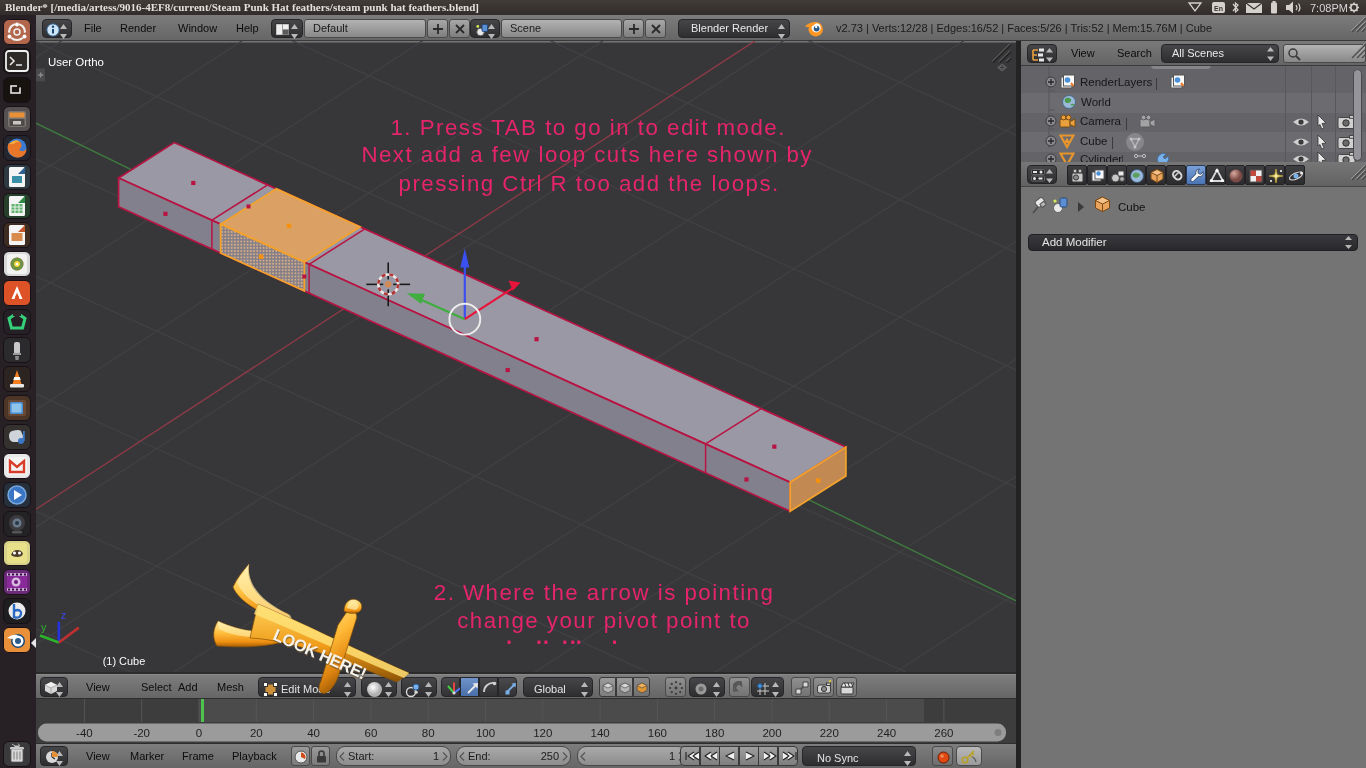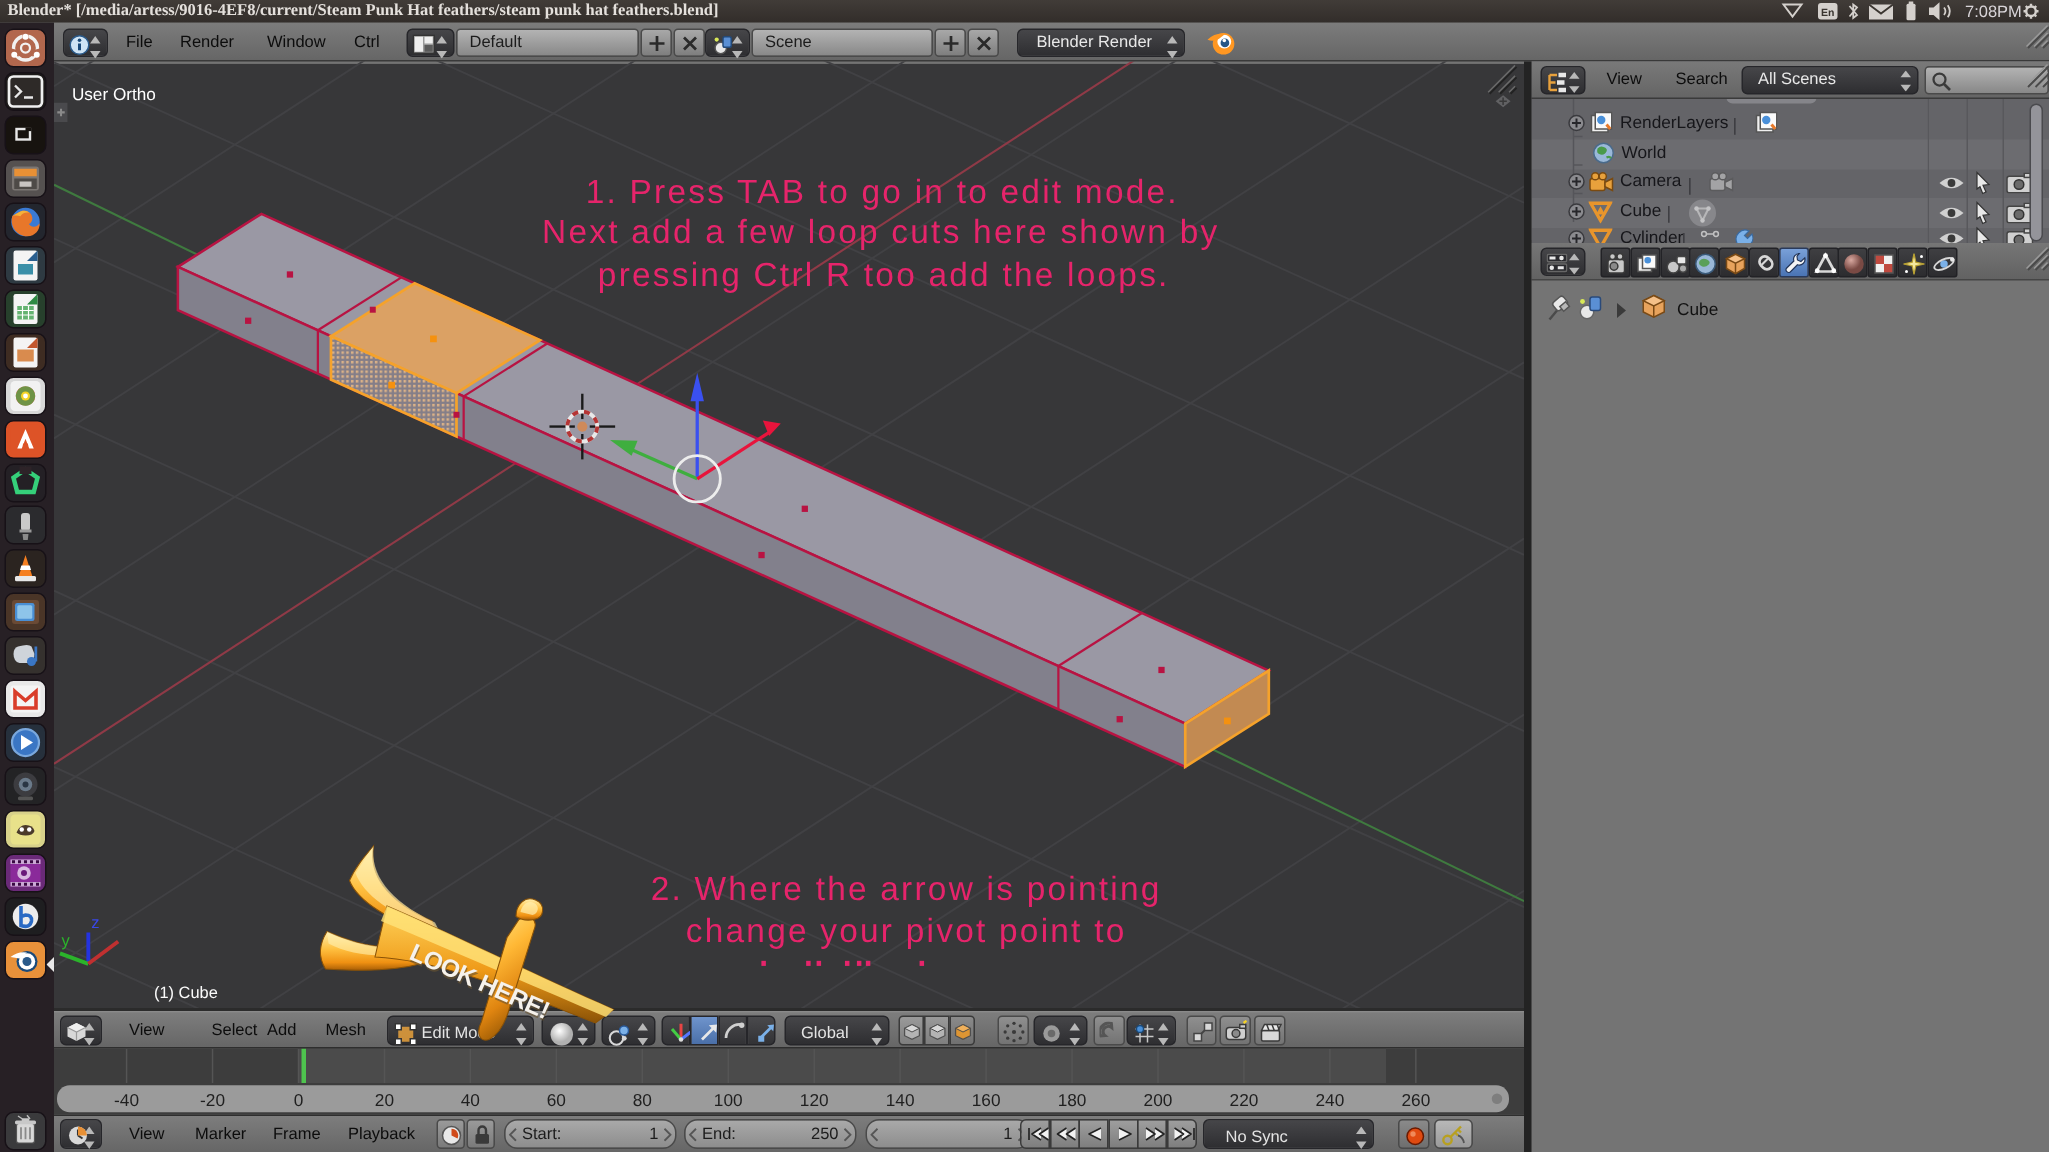--- a/index.html
+++ b/index.html
@@ -195,21 +195,21 @@
         <rect x="6" y="5" width="14" height="2.5" rx="1" fill="#c8c8c8"></rect>
         <rect x="10.5" y="3.5" width="5" height="2" fill="#c8c8c8"></rect>
         <path d="M10,9.5 v8 M13,9.5 v8 M16,9.5 v8" stroke="#8a8a8a" stroke-width="1.2"></path>
         <path d="M8,2 l3,2 M14,1.5 l2,2.5" stroke="#bbb" stroke-width="1"></path>
       </svg></div>
   </div>
 <div class="abs" id="bheader">
   <div class="menu" style="left:48px;">File</div>
   <div class="menu" style="left:84px;">Render</div>
   <div class="menu" style="left:142px;">Window</div>
-  <div class="menu" style="left:200px;">Ctrl</div>
+  <div class="menu" style="left:200px;">Help</div>
   <div class="dbtn" style="left:6px;top:4px;width:30px;height:19px;">
       <svg style="position:absolute;left:3px;top:2.5px" width="14" height="14" viewBox="0 0 14 14">
         <circle cx="7" cy="7" r="6.2" fill="#cfe4f5" stroke="#2a5a8a"></circle>
         <path d="M7,6 v4.5" stroke="#1a4a7a" stroke-width="2"></path>
         <circle cx="7" cy="3.8" r="1.2" fill="#1a4a7a"></circle>
       </svg>
       <svg style="position:absolute;right:3px;top:4px" width="9" height="15" viewBox="0 0 9 15">
         <path d="M4.5,0 L8,5 H1 z" fill="#b8b8b8"></path>
         <path d="M4.5,15 L8,10 H1 z" fill="#b8b8b8"></path>
       </svg>
@@ -263,20 +263,21 @@
         <path d="M4.5,0 L8,5 H1 z" fill="#b8b8b8"></path>
         <path d="M4.5,15 L8,10 H1 z" fill="#b8b8b8"></path>
       </svg></div>
   <svg style="position:absolute;left:768px;top:3px" width="22" height="21" viewBox="0 0 22 21">
       <circle cx="11.7" cy="11.2" r="7.2" fill="#ff9722"></circle>
       <circle cx="12.2" cy="9.8" r="4.6" fill="#ffffff"></circle>
       <circle cx="12.6" cy="10.6" r="2.9" fill="#265787"></circle>
       <path d="M1,8.5 Q6,3.5 13,4.5 L8.5,8 Q5,10 1,8.5z" fill="#ff9722"></path>
       <circle cx="12.2" cy="9" r="1.2" fill="#fff"></circle>
     </svg>
+  <div class="menu" style="left:800px;color:#1b1b1b;">v2.73 | Verts:12/28 | Edges:16/52 | Faces:5/26 | Tris:52 | Mem:15.76M | Cube</div>
   <svg style="position:absolute;right:0px;top:1px" width="18" height="17" viewBox="0 0 18 17">
       <path d="M18,2 L4,16 M18,7 L9,16 M18,12 L14,16" stroke="#4a4a4a" stroke-width="1.4"></path>
       <path d="M17,1 L3,15 M17,6 L8,15 M17,11 L13,15" stroke="#9a9a9a" stroke-width="1"></path>
     </svg>
 </div>
 <svg class="abs" id="vp" width="980" height="633" viewBox="0 0 985 633">
     <rect width="985" height="633" fill="#373739"></rect>
 <line x1="0" y1="-355" x2="985" y2="93" stroke="#414144" stroke-width="1.3"></line>
 <line x1="0" y1="-237" x2="985" y2="211" stroke="#414144" stroke-width="1.3"></line>
 <line x1="0" y1="-119" x2="985" y2="329" stroke="#414144" stroke-width="1.3"></line>
@@ -1025,20 +1026,27 @@
     </svg>
 <svg style="position:absolute;left:56px;top:40px" width="8" height="10" viewBox="0 0 8 10">
       <path d="M1,0 L7,5 L1,10 z" fill="#3a3a3a"></path>
     </svg>
 <svg style="position:absolute;left:72px;top:33px" width="19" height="19" viewBox="0 0 19 19">
       <path d="M9.5,2 L16.5,5.5 V13 L9.5,16.5 L2.5,13 V5.5 z" fill="#e8a35c" stroke="#7a4a15"></path>
       <path d="M9.5,2 L16.5,5.5 L9.5,9 L2.5,5.5 z" fill="#f5c088" stroke="#7a4a15"></path>
       <path d="M9.5,9 V16.5" stroke="#7a4a15"></path>
     </svg>
 <div style="position:absolute;left:97px;top:39px;font-size:11.5px;color:#111;">Cube</div>
+<div style="position:absolute;left:7px;top:72px;width:330px;height:17px;background:linear-gradient(#3a3a3e,#29292c);border:1px solid #202024;border-radius:4px;box-sizing:border-box;">
+      <span style="position:absolute;left:13px;top:0;line-height:15px;color:#e4e4e4;font-size:11.5px;">Add Modifier</span>
+      <svg style="position:absolute;right:4px;top:1px" width="9" height="13" viewBox="0 0 9 13">
+        <path d="M4.5,0 L8,4 H1 z" fill="#b8b8b8"></path>
+        <path d="M4.5,13 L8,9 H1 z" fill="#b8b8b8"></path>
+      </svg>
+    </div>
     <svg style="position:absolute;right:0;top:2px" width="18" height="17" viewBox="0 0 18 17">
       <path d="M18,2 L4,16 M18,7 L9,16 M18,12 L14,16" stroke="#4a4a4a" stroke-width="1.3"></path>
       <path d="M17,1 L3,15 M17,6 L8,15 M17,11 L13,15" stroke="#9a9a9a" stroke-width="1"></path>
     </svg>
   </div>
 <div class="abs" id="vpsep"></div>
 <div class="abs hsep" style="left:1021px;top:160px;width:345px;height:2px;"></div>
 <div class="abs hsep" style="left:36px;top:672px;width:980px;height:2px;z-index:6;"></div>
 
 </body></html>

